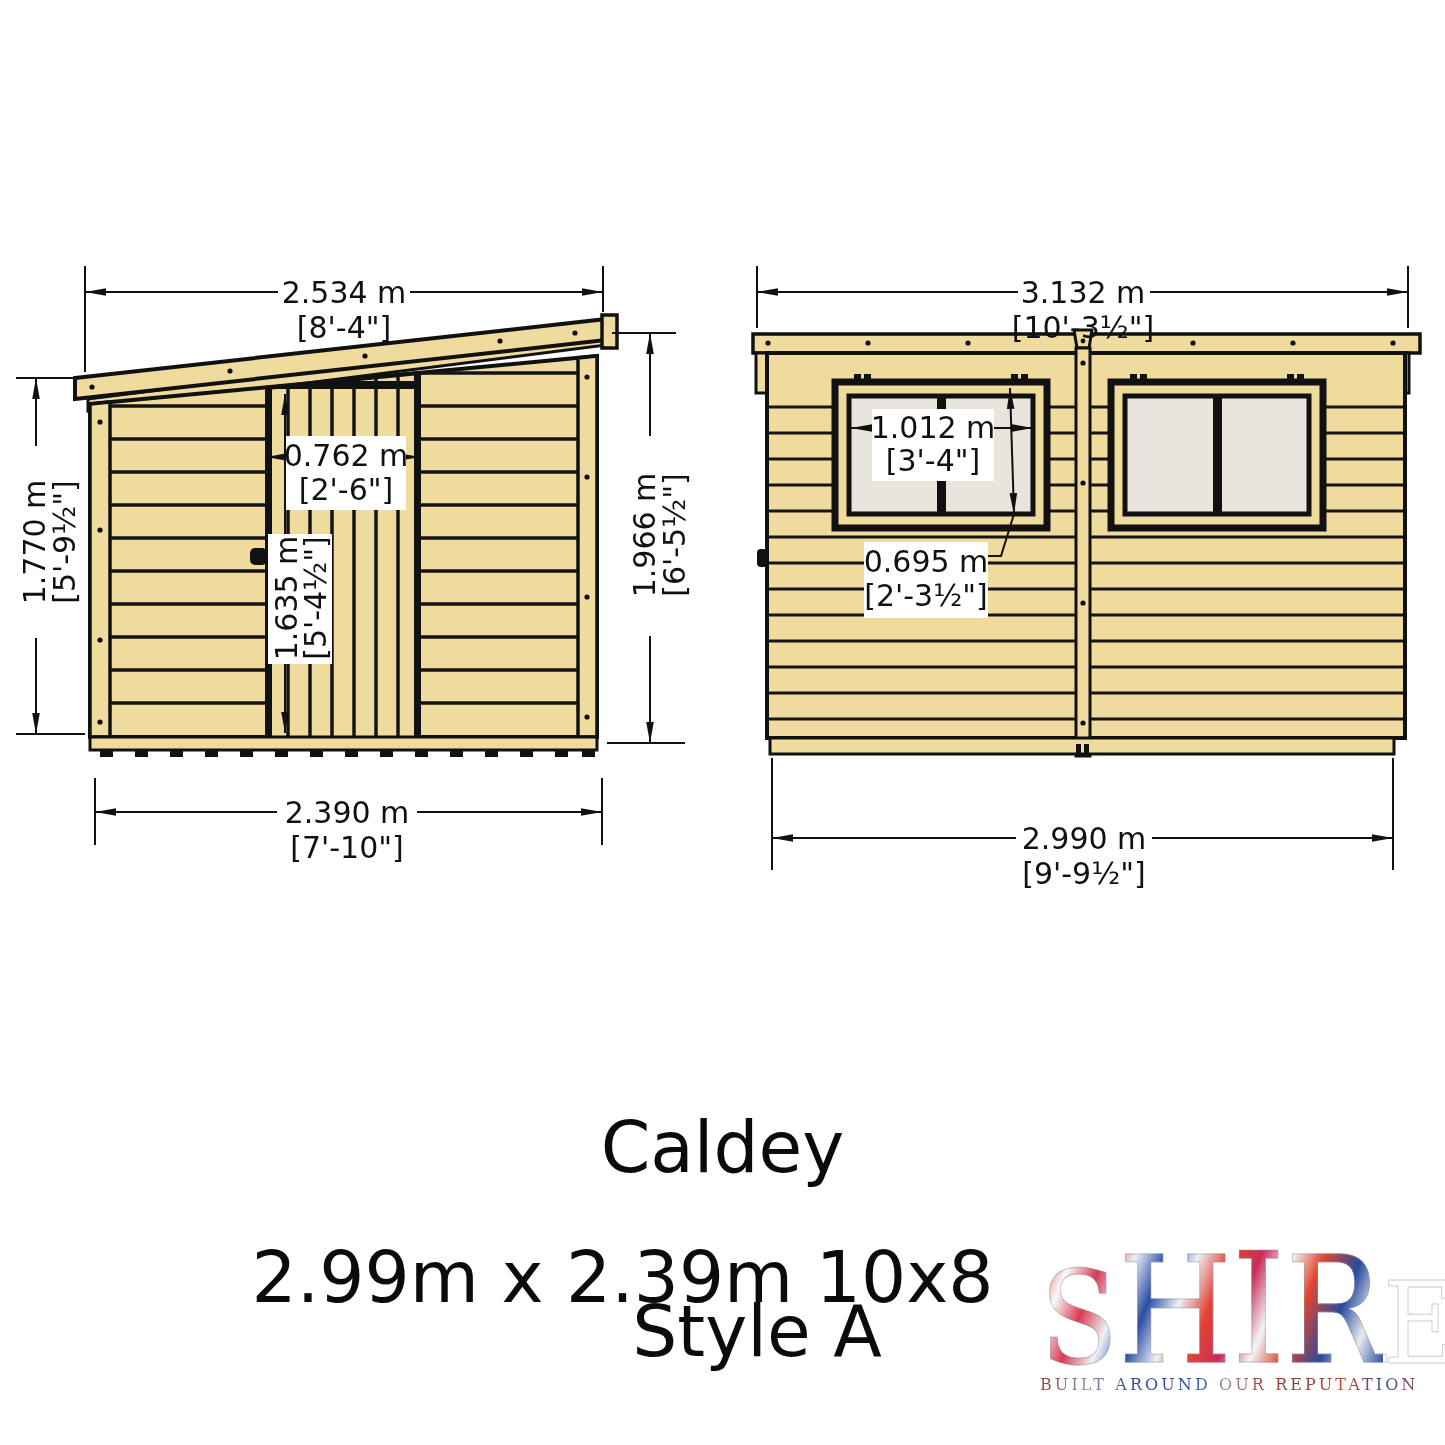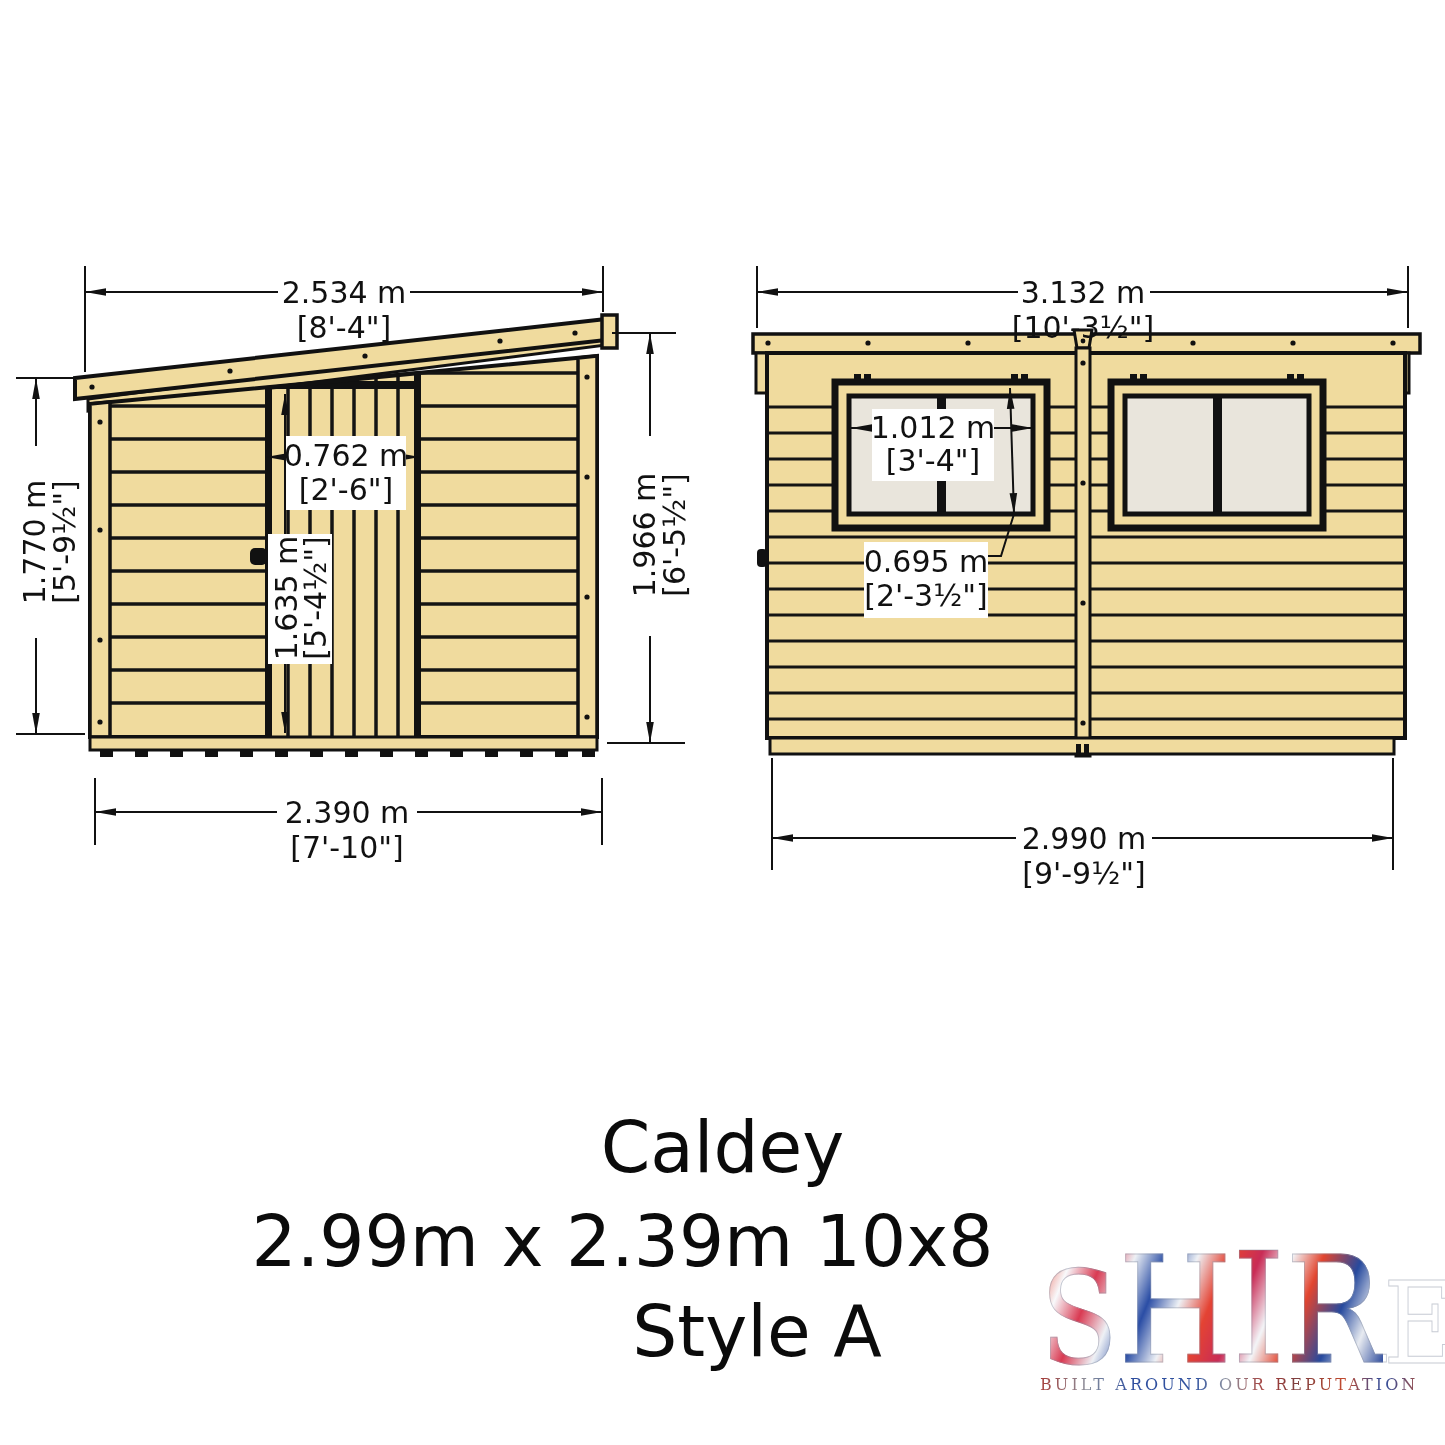--- a/index.html
+++ b/index.html
@@ -2,21 +2,21 @@
 <html style="--wood: #f0db9e; --outline: #111111; --pane: #e9e5dc; --label_bg: #ffffff; --logo_red: #d8402f; --logo_blue: #2a4da5;"><head>
 <meta charset="utf-8">
 <style>
   html,body{margin:0;padding:0;background:#fff;}
   body{width:1445px;height:1445px;position:relative;font-family:"Liberation Sans",sans-serif;overflow:hidden;}
   #drawing{position:absolute;left:0;top:0;}
   .dim-text{font-family:"DejaVu Sans","Liberation Sans",sans-serif;font-size:30px;fill:#111;}
   .caption-line{position:absolute;text-align:center;color:#0b0b0b;
     font-family:"DejaVu Sans","Liberation Sans",sans-serif;font-size:71px;line-height:1;white-space:nowrap;}
   #caption-name{left:0;top:1112px;width:1445px;}
-  #caption-size{left:0;top:1206px;width:1245px;}
+  #caption-size{left:0;top:1242px;width:1245px;}
   #caption-style{left:0;top:1296px;width:1440px;margin-left:37px;}
   #logo{position:absolute;left:1040px;top:1250px;width:390px;}
   #logo-word{display:flex;align-items:flex-end;justify-content:flex-start;
     font-family:"DejaVu Serif","Liberation Serif",serif;font-weight:400;
     transform:scaleX(0.88);transform-origin:left bottom;
     background:linear-gradient(115deg,#e8402f 0%,#f8f9fb 9%,#d93a52 17%,#eef1f5 25%,#2a4da5 33%,#eef1f5 41%,#e44333 49%,#c92c56 57%,#f3f5f8 65%,#e2452f 73%,#274a9e 83%,#e8ebf1 91%,#1f3f96 100%);
     -webkit-background-clip:text;background-clip:text;-webkit-text-fill-color:transparent;color:transparent;
     -webkit-text-stroke:1px rgba(130,140,160,0.45);}
   #logo-word span{display:block;line-height:0.78;}
   .l-s{font-size:130px;}

